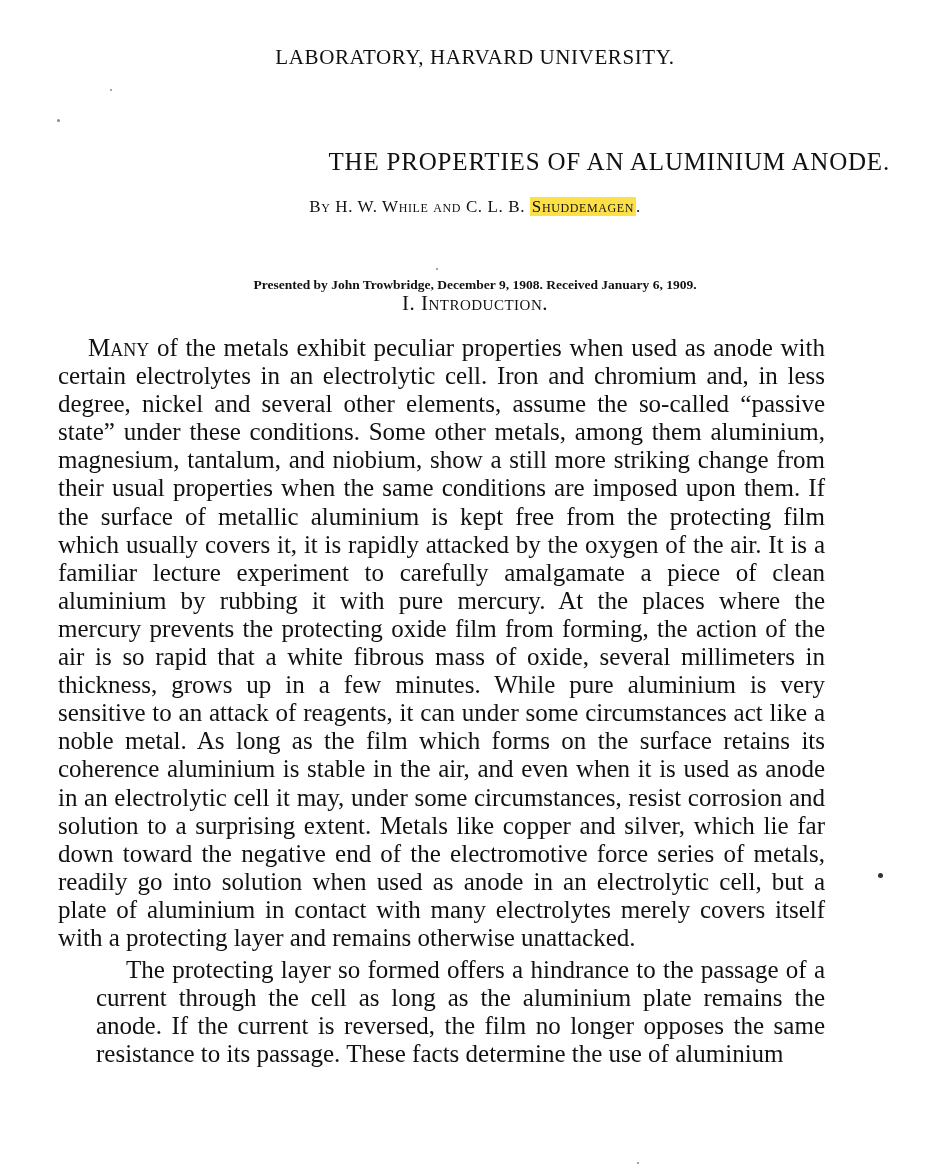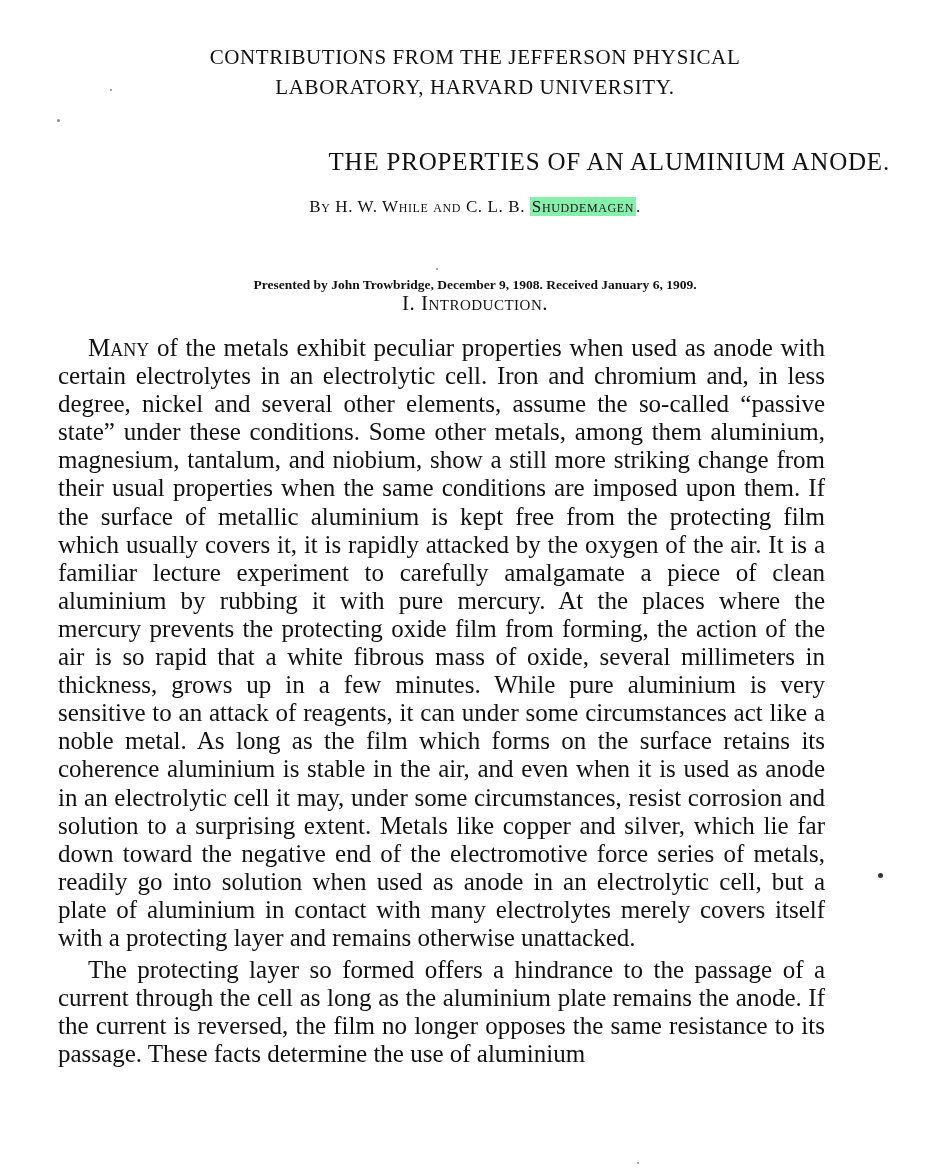--- a/index.html
+++ b/index.html
@@ -45,21 +45,21 @@
       position: absolute;
       left: 60px;
       width: 830px;
       text-align: center;
       top: 197px;
       font-size: 17px;
       font-variant: small-caps;
       letter-spacing: 0.6px;
     }
     .authors .hl {
-      background: #86efac;
+      background: #fde047;
       padding: 0 2px;
     }
     .presented {
       position: absolute;
       left: 60px;
       width: 830px;
       text-align: center;
       top: 245px;
       font-size: 13.5px;
       font-weight: bold;
@@ -83,39 +83,39 @@
       font-size: 25px;
       line-height: 28.1px;
       text-align: justify;
     }
     .body-text p {
       margin: 0;
       text-indent: 30px;
     }
     .body-text p + p {
       margin-top: 4px;
+      margin-left: 38px;
     }
     .lead {
       font-variant: small-caps;
     }
     .speck {
       position: absolute;
       width: 3px;
       height: 3px;
       border-radius: 50%;
       background: #888;
     }
   </style>
 </head>
 <body>
 
 <div class="page">
 
   <div class="header">
-    <div>CONTRIBUTIONS FROM THE JEFFERSON PHYSICAL</div>
     <div>LABORATORY, HARVARD UNIVERSITY.</div>
   </div>
 
   <div class="title">THE PROPERTIES OF AN ALUMINIUM ANODE.</div>
 
   <div class="authors">
     <span>By H. W. While and C. L. B.</span>
     <span class="hl">Shuddemagen</span><span>.</span>
   </div>
 

